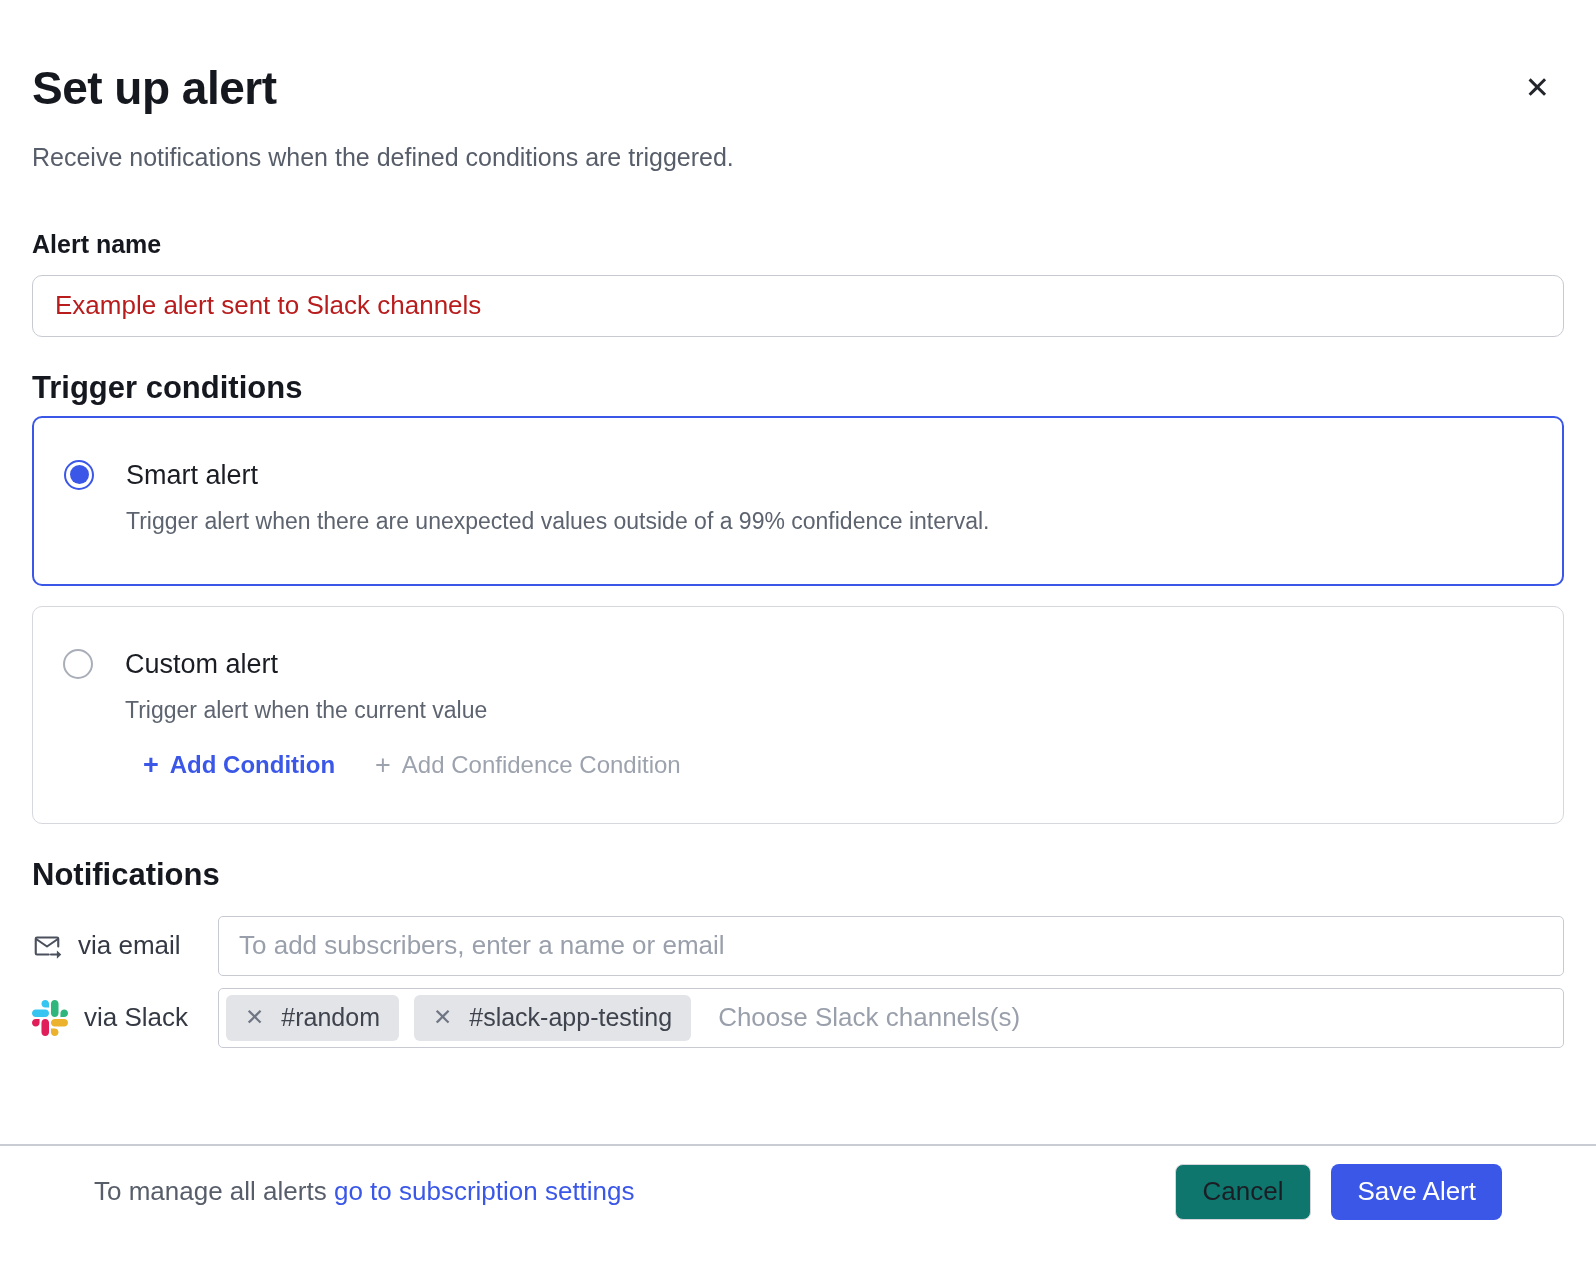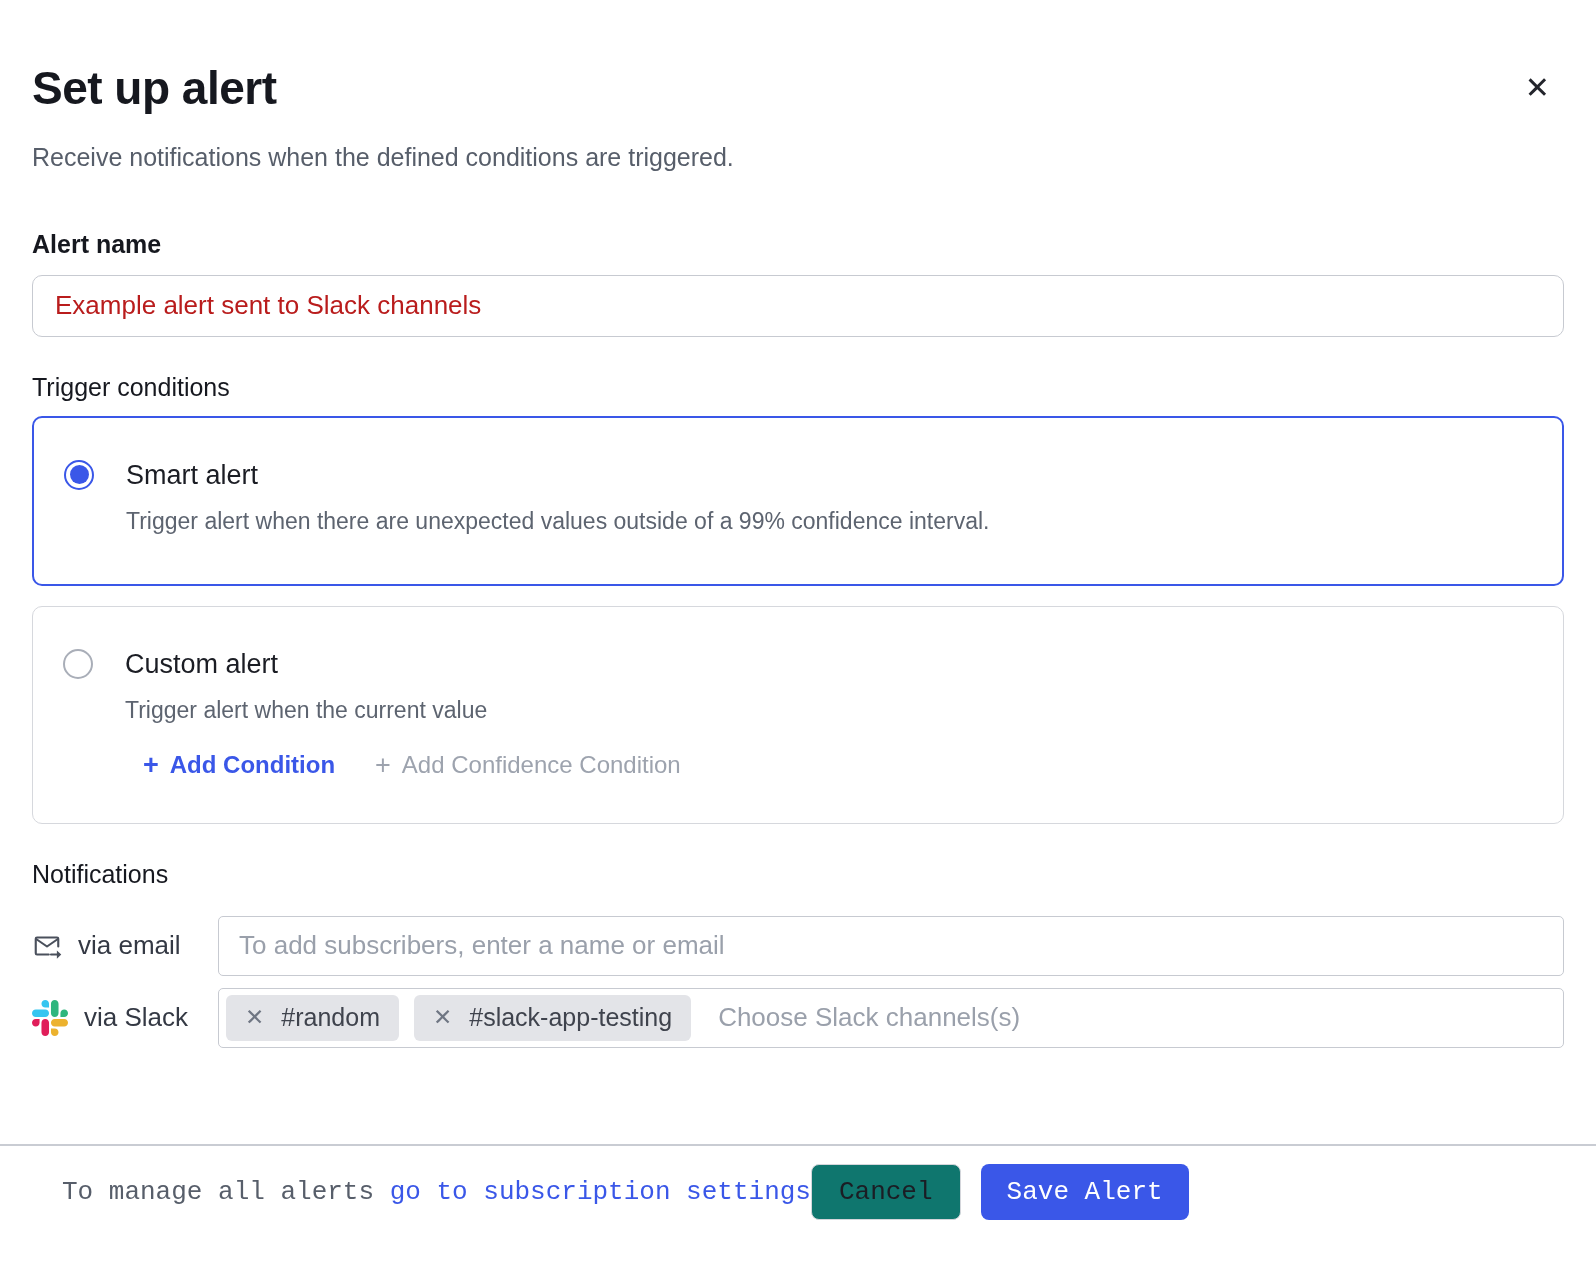--- a/index.html
+++ b/index.html
@@ -22,21 +22,21 @@
 
   .field-label { margin-top: 58px; font-size: 25px; line-height: 29px; font-weight: 700; color: #16181f; }
   .text-input {
     margin-top: 16px; width: 100%; height: 62px;
     border: 1.5px solid #c7cad1; border-radius: 10px;
     font-size: 26px; padding: 0 22px; color: #b91c1c;
     font-family: inherit; outline: none; display: block;
   }
   input::placeholder { color: #9aa0ab; }
 
-  .section-label { margin-top: 36px; font-size: 25px; line-height: 29px; font-weight: 400; color: #16181f; }
+  .section-label { margin-top: 36px; font-size: 31px; line-height: 29px; font-weight: 700; color: #16181f; }
 
   .option-box {
     margin-top: 14px; border: 1.5px solid #d6d8dd; border-radius: 10px;
     padding: 42px 30px 0 30px; height: 170px; cursor: pointer; background: #fff;
   }
   .option-box.selected { border: 2px solid #3a57e8; }
   .option-box.custom { margin-top: 20px; height: 218px; }
 
   .option-inner { display: flex; gap: 32px; align-items: flex-start; }
   .radio {
@@ -66,21 +66,21 @@
   }
   .chip {
     background: #e3e4e8; border-radius: 6px; height: 46px;
     display: flex; align-items: center; gap: 17px; padding: 0 19px;
     font-size: 25px; color: #3f434d; flex: none;
   }
   .chip-x { color: #6f7683; font-size: 23px; line-height: 1; cursor: pointer; }
   .slack-ph { color: #9aa0ab; font-size: 26px; margin-left: 12px; white-space: nowrap; }
 
   .divider { margin-top: 96px; height: 2px; background: #c9ccd3; width: 100%; }
-  .footer { height: 92px; display: flex; align-items: center; justify-content: flex-start; padding: 0 62px; font-family: Liberation Mono, monospace; }
+  .footer { height: 92px; display: flex; align-items: center; justify-content: space-between; padding: 0 94px; }
   .manage { font-size: 26px; color: #575e6a; }
   .manage a { color: #3a57e8; text-decoration: none; cursor: pointer; }
   .buttons { display: flex; gap: 20px; align-items: center; }
   .btn { height: 56px; border-radius: 8px; font-size: 26px; font-family: inherit; cursor: pointer; }
   .btn-cancel { background: #0f766e; border: 1.5px solid #d4d6db; color: #1b1d24; padding: 0 27px; }
   .btn-save { background: #3a57e8; border: none; color: #ffffff; padding: 0 26px; }
 </style>
 </head>
 <body>
 

